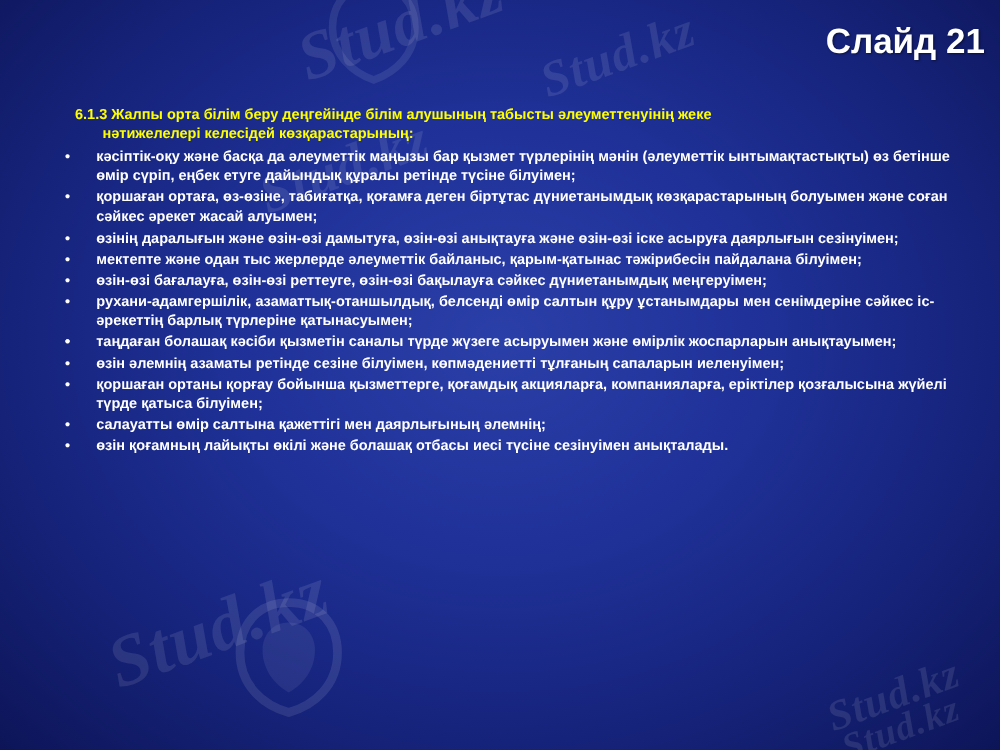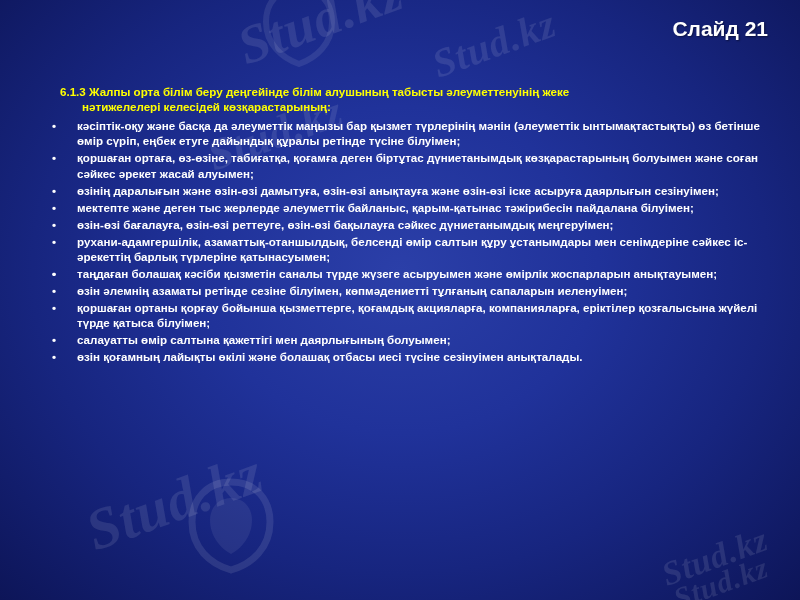--- a/index.html
+++ b/index.html
@@ -39,24 +39,24 @@
   .wm6 { left: 672px; top: 566px; font-size: 30px; transform: rotate(-20deg); }
   .wm-shape {
     position: absolute;
     pointer-events: none;
     user-select: none;
   }
   .wm-shape svg { display: block; }
 
   .slide-number {
     position: absolute;
-    right: 32px;
+    right: 12px;
     top: 17px;
     color: #ffffff;
-    font-size: 21px;
+    font-size: 28px;
     font-weight: bold;
     font-family: "Liberation Sans", sans-serif;
     text-shadow: 1px 1px 2px rgba(0,0,0,0.45);
   }
 
   .content {
     position: absolute;
     left: 44px;
     top: 84px;
     width: 716px;
@@ -127,25 +127,25 @@
   <div class="content">
     <div class="heading">
       <span>6.1.3 Жалпы орта білім беру деңгейінде білім алушының табысты әлеуметтенуінің жеке</span>
       <span class="cont">нәтижелелері келесідей  көзқарастарының:</span>
     </div>
 
     <ul class="bullets">
       <li><span class="dot">•</span><span> кәсіптік-оқу және басқа да әлеуметтік маңызы бар қызмет түрлерінің мәнін (әлеуметтік ынтымақтастықты) өз бетінше өмір сүріп, еңбек етуге дайындық құралы ретінде  түсіне білуімен;</span></li>
       <li><span class="dot">•</span><span>қоршаған ортаға, өз-өзіне, табиғатқа, қоғамға деген біртұтас дүниетанымдық көзқарастарының болуымен және соған сәйкес әрекет жасай  алуымен;</span></li>
       <li><span class="dot">•</span><span>өзінің даралығын және өзін-өзі дамытуға, өзін-өзі анықтауға және өзін-өзі іске асыруға даярлығын сезінуімен;</span></li>
-      <li><span class="dot">•</span><span>мектепте  және деген тыс жерлерде әлеуметтік байланыс, қарым-қатынас тәжірибесін пайдалана білуімен;</span></li>
+      <li><span class="dot">•</span><span>мектепте  және одан тыс жерлерде әлеуметтік байланыс, қарым-қатынас тәжірибесін пайдалана білуімен;</span></li>
       <li><span class="dot">•</span><span>өзін-өзі бағалауға, өзін-өзі реттеуге, өзін-өзі бақылауға сәйкес дүниетанымдық меңгеруімен;</span></li>
       <li><span class="dot">•</span><span>рухани-адамгершілік, азаматтық-отаншылдық, белсенді өмір салтын құру ұстанымдары мен сенімдеріне сәйкес іс-әрекеттің барлық түрлеріне қатынасуымен;</span></li>
       <li><span class="dot">•</span></li>
       <li><span class="dot">•</span><span>таңдаған болашақ кәсіби қызметін саналы түрде жүзеге асыруымен және өмірлік жоспарларын анықтауымен;</span></li>
       <li><span class="dot">•</span><span>өзін әлемнің азаматы ретінде сезіне білуімен, көпмәдениетті тұлғаның сапаларын иеленуімен;</span></li>
       <li><span class="dot">•</span><span>қоршаған ортаны қорғау бойынша қызметтерге, қоғамдық акцияларға, компанияларға, еріктілер  қозғалысына жүйелі түрде қатыса білуімен;</span></li>
-      <li><span class="dot">•</span><span>салауатты өмір салтына қажеттігі мен даярлығының болуымен;</span></li>
+      <li><span class="dot">•</span><span>салауатты өмір салтына қажеттігі мен даярлығының әлемнің;</span></li>
       <li><span class="dot">•</span><span>өзін қоғамның лайықты өкілі және болашақ отбасы иесі түсіне сезінуімен анықталады.</span></li>
     </ul>
   </div>
 
 </div>
 
 </body></html>

